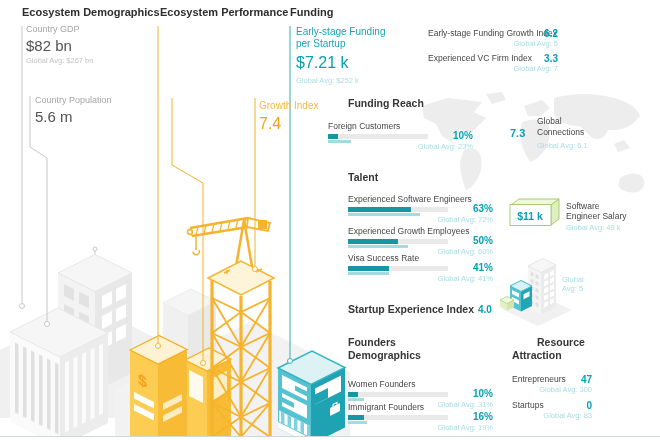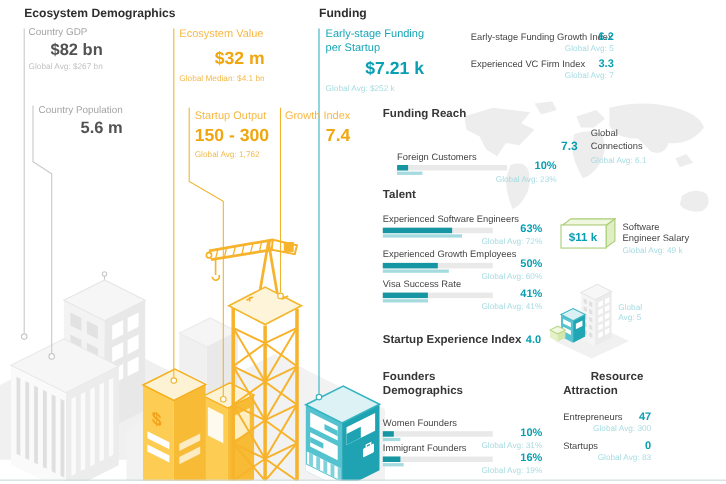--- a/index.html
+++ b/index.html
@@ -3,21 +3,21 @@
 <meta charset="utf-8">
 <style>
   html,body{margin:0;padding:0;background:#fff;}
   #app{position:relative;width:660px;height:440px;background:#fff;overflow:hidden;
        font-family:"Liberation Sans","DejaVu Sans",sans-serif;}
   .abs{position:absolute;}
   
   .col-header{font-size:11px;font-weight:bold;color:#2e2e2e;white-space:nowrap;}
   
   .blk-label{font-size:9px;white-space:nowrap;}
-  .blk-value{font-size:15px;font-weight:bold;white-space:nowrap;text-align:right;}
+  .blk-value{font-size:15px;font-weight:normal;white-space:nowrap;}
   .blk-value.lg{font-size:16px;}
   .blk-global{font-size:7.5px;white-space:nowrap;}
   .c-gray .blk-label{color:#a5a5a5}.c-gray .blk-value{color:#525252}.c-gray .blk-global{color:#c2c2c2}
   .c-yellow .blk-label{color:#f6b844}.c-yellow .blk-value{color:#f0a60e}.c-yellow .blk-global{color:#f3bb4e}
   .c-teal .blk-label{color:#17a5b6}.c-teal .blk-value{color:#089fb2}.c-teal .blk-global{color:#a8dce2}
   
   .sec-header{font-size:10.5px;font-weight:bold;color:#363636;line-height:13px;white-space:nowrap;}
   .row-label{font-size:8.5px;color:#454545;white-space:nowrap;}
   .teal-val{font-size:10px;font-weight:bold;color:#089fb2;white-space:nowrap;}
   .teal-global{font-size:7.5px;color:#a8dce2;white-space:nowrap;}
@@ -277,44 +277,35 @@
           <rect x="0" y="0" width="7" height="7" fill="#e3f0c8"></rect>
         </g>
       <g transform="translate(7,3.5) skewY(-26.565)">
           <rect x="0" y="0" width="7" height="7" fill="#d3e6ab"></rect>
         </g>
       <polygon points="0,0 7,-3.5 14,0 7,3.5" fill="#f1f8e2" stroke="#bcd98d"></polygon>
     </g>
   </svg>
 
   <div class="abs col-header" style="left:22px;top:6px;">Ecosystem Demographics</div>
+  <div class="abs col-header" style="left:160px;top:6px;">Ecosystem Performance</div>
   <div class="abs col-header" style="left:290px;top:6px;">Funding</div>
 
   <div class="abs c-gray" style="left:26px;top:24px;">
     <div class="blk-label">Country GDP</div>
     <div class="blk-value" style="margin-top:3px;">$82 bn</div>
     <div class="blk-global" style="margin-top:2px;">Global Avg: $267 bn</div>
   </div>
 
   <div class="abs c-gray" style="left:35px;top:95px;">
     <div class="blk-label">Country Population</div>
     <div class="blk-value" style="margin-top:3px;">5.6 m</div>
   </div>
 
-  <div class="abs c-yellow" style="left:163px;top:26px;">
-    <div class="blk-label" style="font-size:10px;">Ecosystem Value</div>
-    <div class="blk-value lg" style="margin-top:8px;">$32 m</div>
-    <div class="blk-global" style="margin-top:4px;">Global Median: $4.1 bn</div>
-  </div>
-
-  <div class="abs c-yellow" style="left:177px;top:100px;">
-    <div class="blk-label" style="font-size:10px;">Startup Output</div>
-    <div class="blk-value lg" style="margin-top:4px;">150 - 300</div>
-    <div class="blk-global" style="margin-top:3px;">Global Avg: 1,762</div>
-  </div>
+
 
   <div class="abs c-yellow" style="left:259px;top:100px;">
     <div class="blk-label" style="font-size:10px;">Growth Index</div>
     <div class="blk-value lg" style="margin-top:4px;">7.4</div>
   </div>
 
   <div class="abs c-teal" style="left:296px;top:26px;">
     <div class="blk-label" style="font-size:10px;line-height:11.5px;">Early-stage Funding</div>
     <div class="blk-label" style="font-size:10px;line-height:11.5px;">per Startup</div>
     <div class="blk-value lg" style="margin-top:5px;">$7.21 k</div>
@@ -326,21 +317,21 @@
     <div class="ir-val">6.2</div>
     <div class="ir-glob">Global Avg: 5</div>
   </div>
   <div class="idx-row" style="left:428px;top:53px;">
     <div class="ir-label">Experienced VC Firm Index</div>
     <div class="ir-val">3.3</div>
     <div class="ir-glob">Global Avg: 7</div>
   </div>
 
   <div class="abs sec-header" style="left:348px;top:97px;">Funding Reach</div>
-  <div class="stat-row" style="left:361px;top:121px;margin-top:16px;">
+  <div class="stat-row" style="left:328px;top:121px;">
     <div class="row-label">Foreign Customers</div>
     <div class="bar-wrap">
       <div class="bar-track">
           <div class="bar-fill" style="width: 10%;"></div>
         </div>
       <div class="bar-avg" style="width: 23%;"></div>
     </div>
     <div class="sr-val">10%</div>
     <div class="sr-glob">Global Avg: 23%</div>
   </div>

